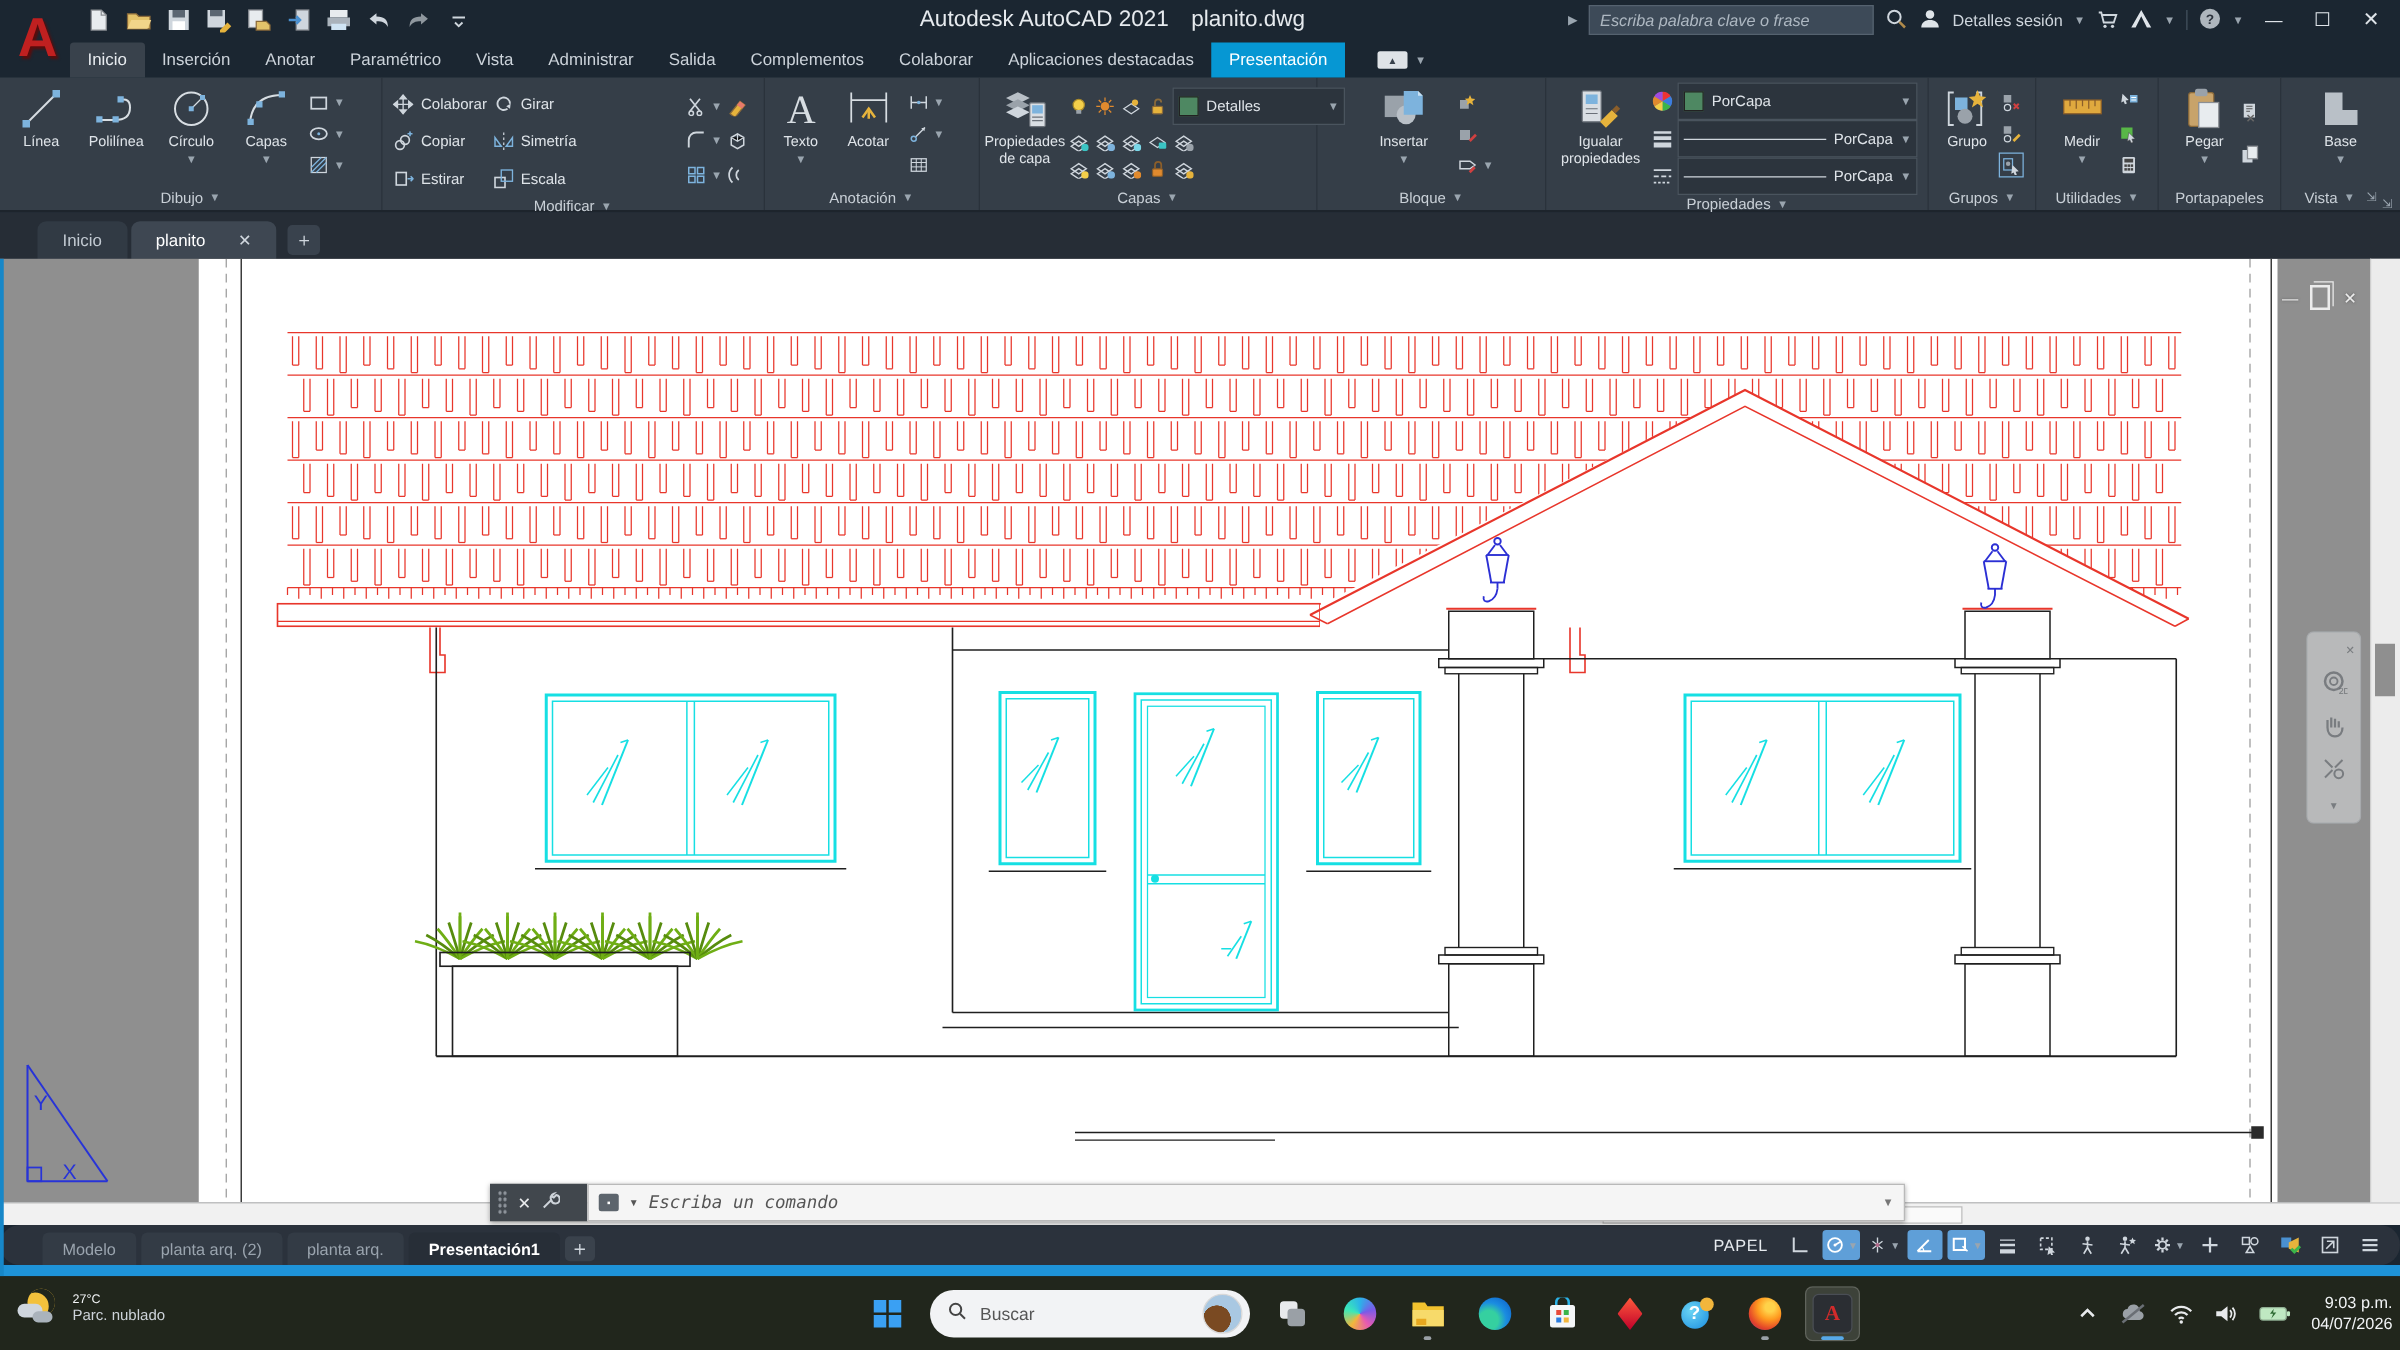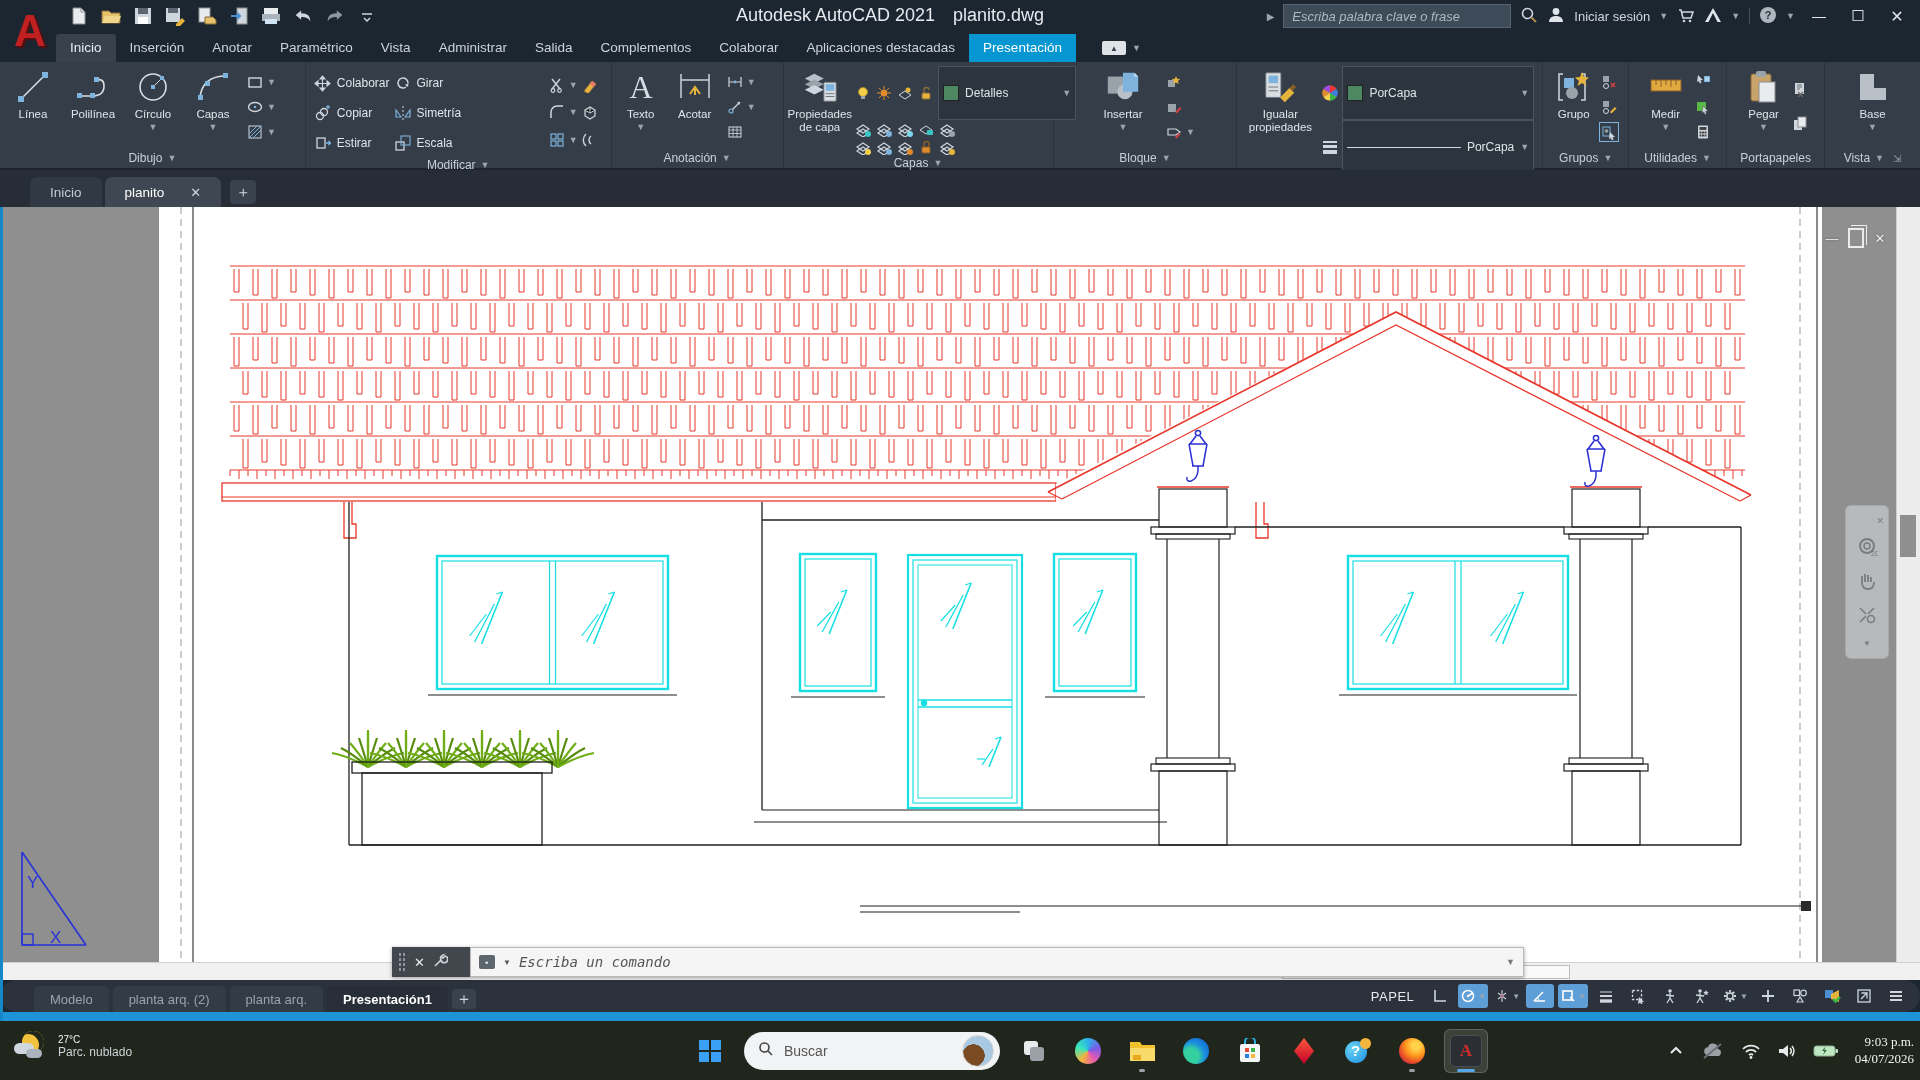--- a/index.html
+++ b/index.html
@@ -35,21 +35,21 @@
   .bigtool{width:58px;display:flex;flex-direction:column;align-items:center;justify-content:flex-start;
       color:#dfe4e9;font-size:11.5px;text-align:center;line-height:1.1;gap:2px;padding-top:2px;}
   .bigtool .bicon{width:38px;height:38px;display:flex;align-items:center;justify-content:center;}
   .minicol{display:flex;flex-direction:column;justify-content:space-evenly;align-items:flex-start;padding:0 2px;}
   .mirow{display:flex;align-items:center;gap:3px;color:#c4cbd2;}
   .mi{width:18px;height:18px;display:flex;align-items:center;justify-content:center;}
   .modgrid{display:grid;grid-template-columns:auto auto;grid-auto-rows:30px;column-gap:4px;align-items:center;
       color:#dfe4e9;font-size:12px;padding-top:2px;}
   .modgrid .cell{display:flex;align-items:center;gap:5px;}
   .combo{height:20px;background:#2c343d;border:1px solid #4a545e;display:flex;align-items:center;gap:6px;
-      color:#dfe4e9;font-size:12px;padding:16px 4px;}
+      color:#dfe4e9;font-size:12px;padding:4px 4px;}
   .combo .sw{width:14px;height:14px;background:#4e8862;border:1px solid #222;}
   .combo .line{flex:1;height:0;border-top:1px solid #cfd6dd;}
   .combo .cv{white-space:nowrap;}
   .launcher{color:#9aa5af;font-size:10px;margin-left:4px;}
   
   .file-tabs{left:0;top:170px;width:1920px;height:37px;background:#262d36;display:flex;align-items:flex-end;padding-left:30px;box-sizing:border-box;gap:3px;}
   .ftab{height:30px;display:flex;align-items:center;gap:26px;padding:0 20px;border-radius:7px 7px 0 0;font-size:13.5px;}
   .ftab.inactive{background:#313a44;color:#c2cad2;}
   .ftab.active{background:#3e4752;color:#fff;}
   .ftab .x{color:#cfd6dd;font-size:13px;}
@@ -102,21 +102,21 @@
   .winlogo{width:22px;height:22px;display:grid;grid-template-columns:10px 10px;grid-template-rows:10px 10px;gap:2px;}
   .winlogo i{background:#3aa0f3;}
   .searchpill{width:256px;height:38px;background:#f2f3f5;border-radius:19px;display:flex;align-items:center;gap:10px;padding:0 6px 0 14px;box-sizing:border-box;}
   .searchpill .sq{color:#444;}
   .searchpill .stxt{color:#555;font-size:14px;flex:1;}
   .bing-img{width:30px;height:30px;border-radius:50%;background:radial-gradient(circle at 35% 65%,#7a4a22 0 40%,#a9c8e2 41% 100%);border:1px solid #d8d8d8;}
   .tb-ic{width:44px;height:44px;border-radius:6px;display:flex;align-items:center;justify-content:center;position:relative;}
   .tb-ic.active{background:rgba(255,255,255,.13);box-shadow:0 0 0 1px rgba(255,255,255,.18) inset;}
   .tb-ic .dot{position:absolute;bottom:1px;left:50%;transform:translateX(-50%);width:6px;height:3px;border-radius:2px;background:#9aa0a6;}
   .tb-ic .bar{position:absolute;bottom:1px;left:50%;transform:translateX(-50%);width:18px;height:3px;border-radius:2px;background:#57a8e8;}
-  .tray{right:6px;top:8px;display:flex;align-items:center;gap:16px;height:44px;font-family:Liberation Serif, serif;}
+  .tray{right:6px;top:8px;display:flex;align-items:center;gap:16px;height:44px;}
   .clock{color:#f2f4f6;font-size:13px;text-align:right;line-height:1.3;}
 </style>
 </head>
 <body>
 
 <div id="app">
 
   <div class="abs titlebar">
     <div class="abs title-center">
       <span>Autodesk AutoCAD 2021</span>
@@ -130,21 +130,21 @@
             <circle cx="7.5" cy="7.5" r="5" fill="none" stroke="#cfd6dd" stroke-width="1.6"></circle>
             <line x1="11.5" y1="11.5" x2="16" y2="16" stroke="#b08a4a" stroke-width="2"></line>
           </svg>
       </span>
       <span class="qi">
         <svg width="18" height="18" viewBox="0 0 18 18">
             <circle cx="9" cy="5.5" r="3.4" fill="#dfe4e9"></circle>
             <path d="M2 16c0-4 3-6 7-6s7 2 7 6z" fill="#dfe4e9"></path>
           </svg>
       </span>
-      <span>Iniciar sesión</span>
+      <span>Detalles sesión</span>
       <span class="caret">▼</span>
       <span class="qi">
         <svg width="18" height="18" viewBox="0 0 18 18">
             <path d="M2 4h2l2 8h8l2-6H5" fill="none" stroke="#cfd6dd" stroke-width="1.5"></path>
             <circle cx="7" cy="15" r="1.3" fill="#cfd6dd"></circle>
             <circle cx="13" cy="15" r="1.3" fill="#cfd6dd"></circle>
           </svg>
       </span>
       <span class="qi">
         <svg width="18" height="16" viewBox="0 0 18 16">

